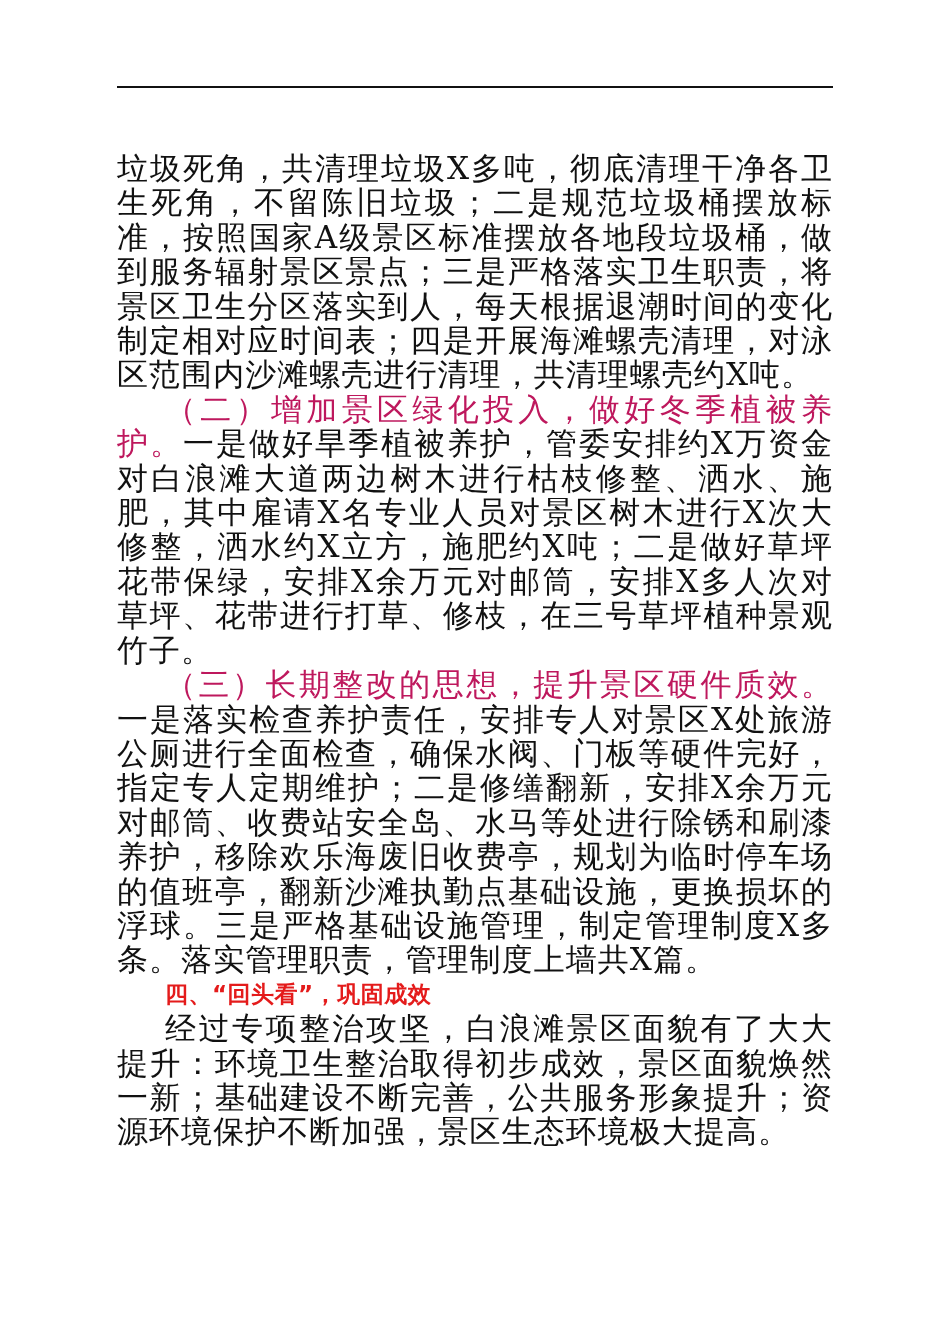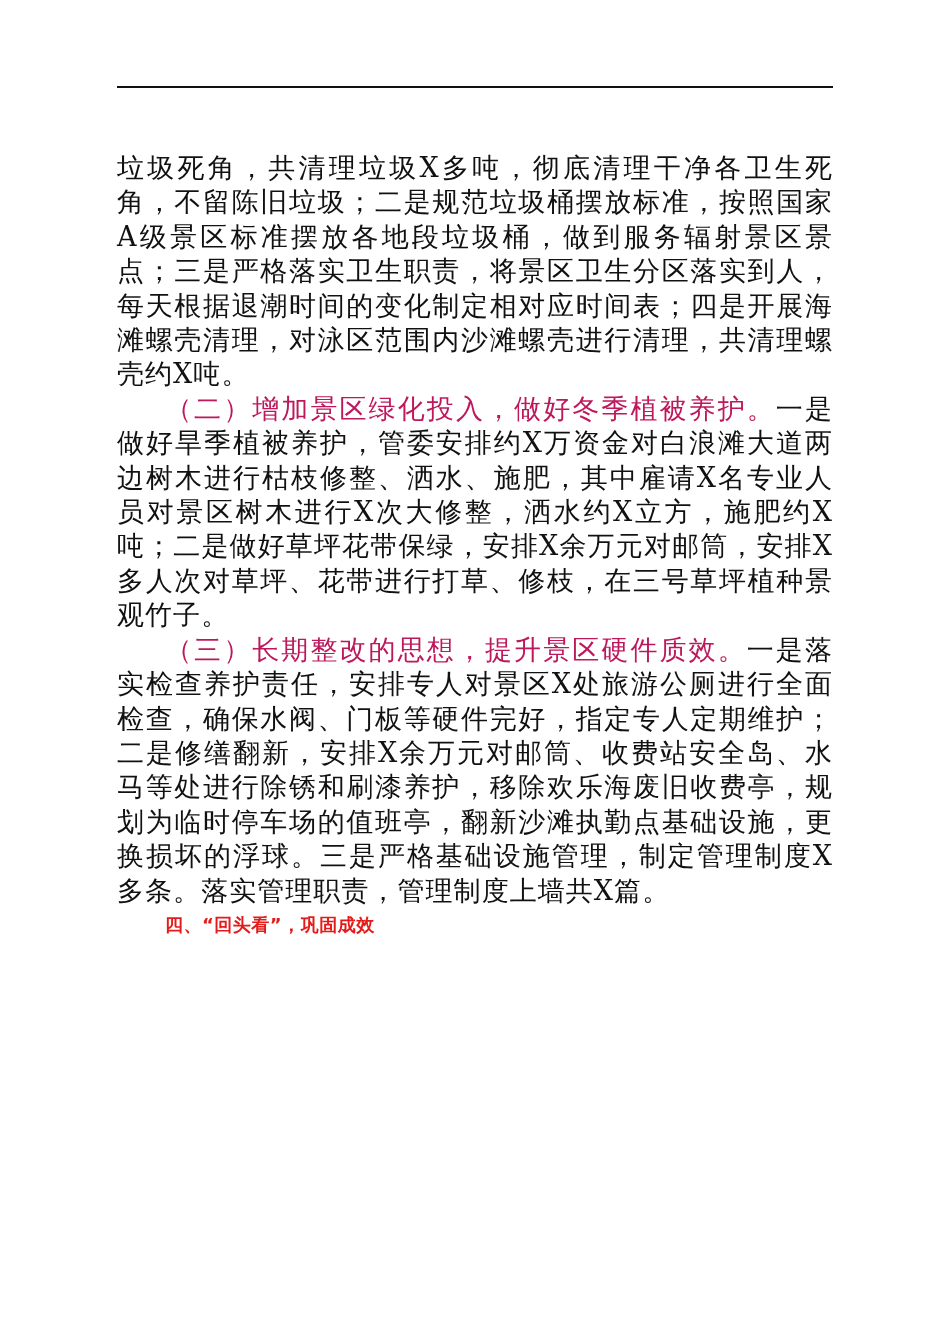--- a/index.html
+++ b/index.html
@@ -1,26 +1,26 @@
 <!DOCTYPE html>
 <html><head>
 <meta charset="utf-8">
 <style>
   html, body { margin: 0; padding: 0; background: #ffffff; }
   body { width: 950px; height: 1344px; position: relative; overflow: hidden;
          font-family: "DejaVu Serif", "Liberation Serif", serif; color: #111; }
   .header-rule { position: absolute; left: 117px; top: 86px; width: 716px; height: 0;
                  border-top: 2px solid #111; }
   .page-body { position: absolute; left: 117px; top: 151px; width: 716px; }
-  .para { margin: 0; font-size: 27px; line-height: 34.4px; letter-spacing: 1.05px;
+  .para { margin: 0; font-size: 31px; line-height: 34.4px; letter-spacing: 1.05px;
           text-align: justify; text-justify: inter-character; }
   .indent { text-indent: 48px; }
   .subhead { color: #be185d; }
   .section-heading { margin: 0; font-family: "DejaVu Sans", "Liberation Sans", sans-serif;
-          font-weight: bold; color: #e41b1b; font-size: 18px; line-height: 34.4px;
+          font-weight: bold; color: #e41b1b; font-size: 23px; line-height: 34.4px;
           text-indent: 48px; letter-spacing: 0.5px; }
 </style>
 </head>
 <body>
 
 <div class="header-rule"></div>
 
 <div class="page-body">
 
   <p class="para">
@@ -30,15 +30,18 @@
   <p class="para indent">
     <span class="subhead">（二）增加景区绿化投入，做好冬季植被养护。</span><span>一是做好旱季植被养护，管委安排约X万资金对白浪滩大道两边树木进行枯枝修整、洒水、施肥，其中雇请X名专业人员对景区树木进行X次大修整，洒水约X立方，施肥约X吨；二是做好草坪花带保绿，安排X余万元对邮筒，安排X多人次对草坪、花带进行打草、修枝，在三号草坪植种景观竹子。</span>
   </p>
 
   <p class="para indent">
     <span class="subhead">（三）长期整改的思想，提升景区硬件质效。</span><span>一是落实检查养护责任，安排专人对景区X处旅游公厕进行全面检查，确保水阀、门板等硬件完好，指定专人定期维护；二是修缮翻新，安排X余万元对邮筒、收费站安全岛、水马等处进行除锈和刷漆养护，移除欢乐海废旧收费亭，规划为临时停车场的值班亭，翻新沙滩执勤点基础设施，更换损坏的浮球。三是严格基础设施管理，制定管理制度X多条。落实管理职责，管理制度上墙共X篇。</span>
   </p>
 
   <h2 class="section-heading">四、“回头看”，巩固成效</h2>
 
+  <p class="para indent">
+    <span>经过专项整治攻坚，白浪滩景区面貌有了大大提升：环境卫生整治取得初步成效，景区面貌焕然一新；基础建设不断完善，公共服务形象提升；资源环境保护不断加强，景区生态环境极大提高。</span>
+  </p>
 
 
 </div>
 
 </body></html>

